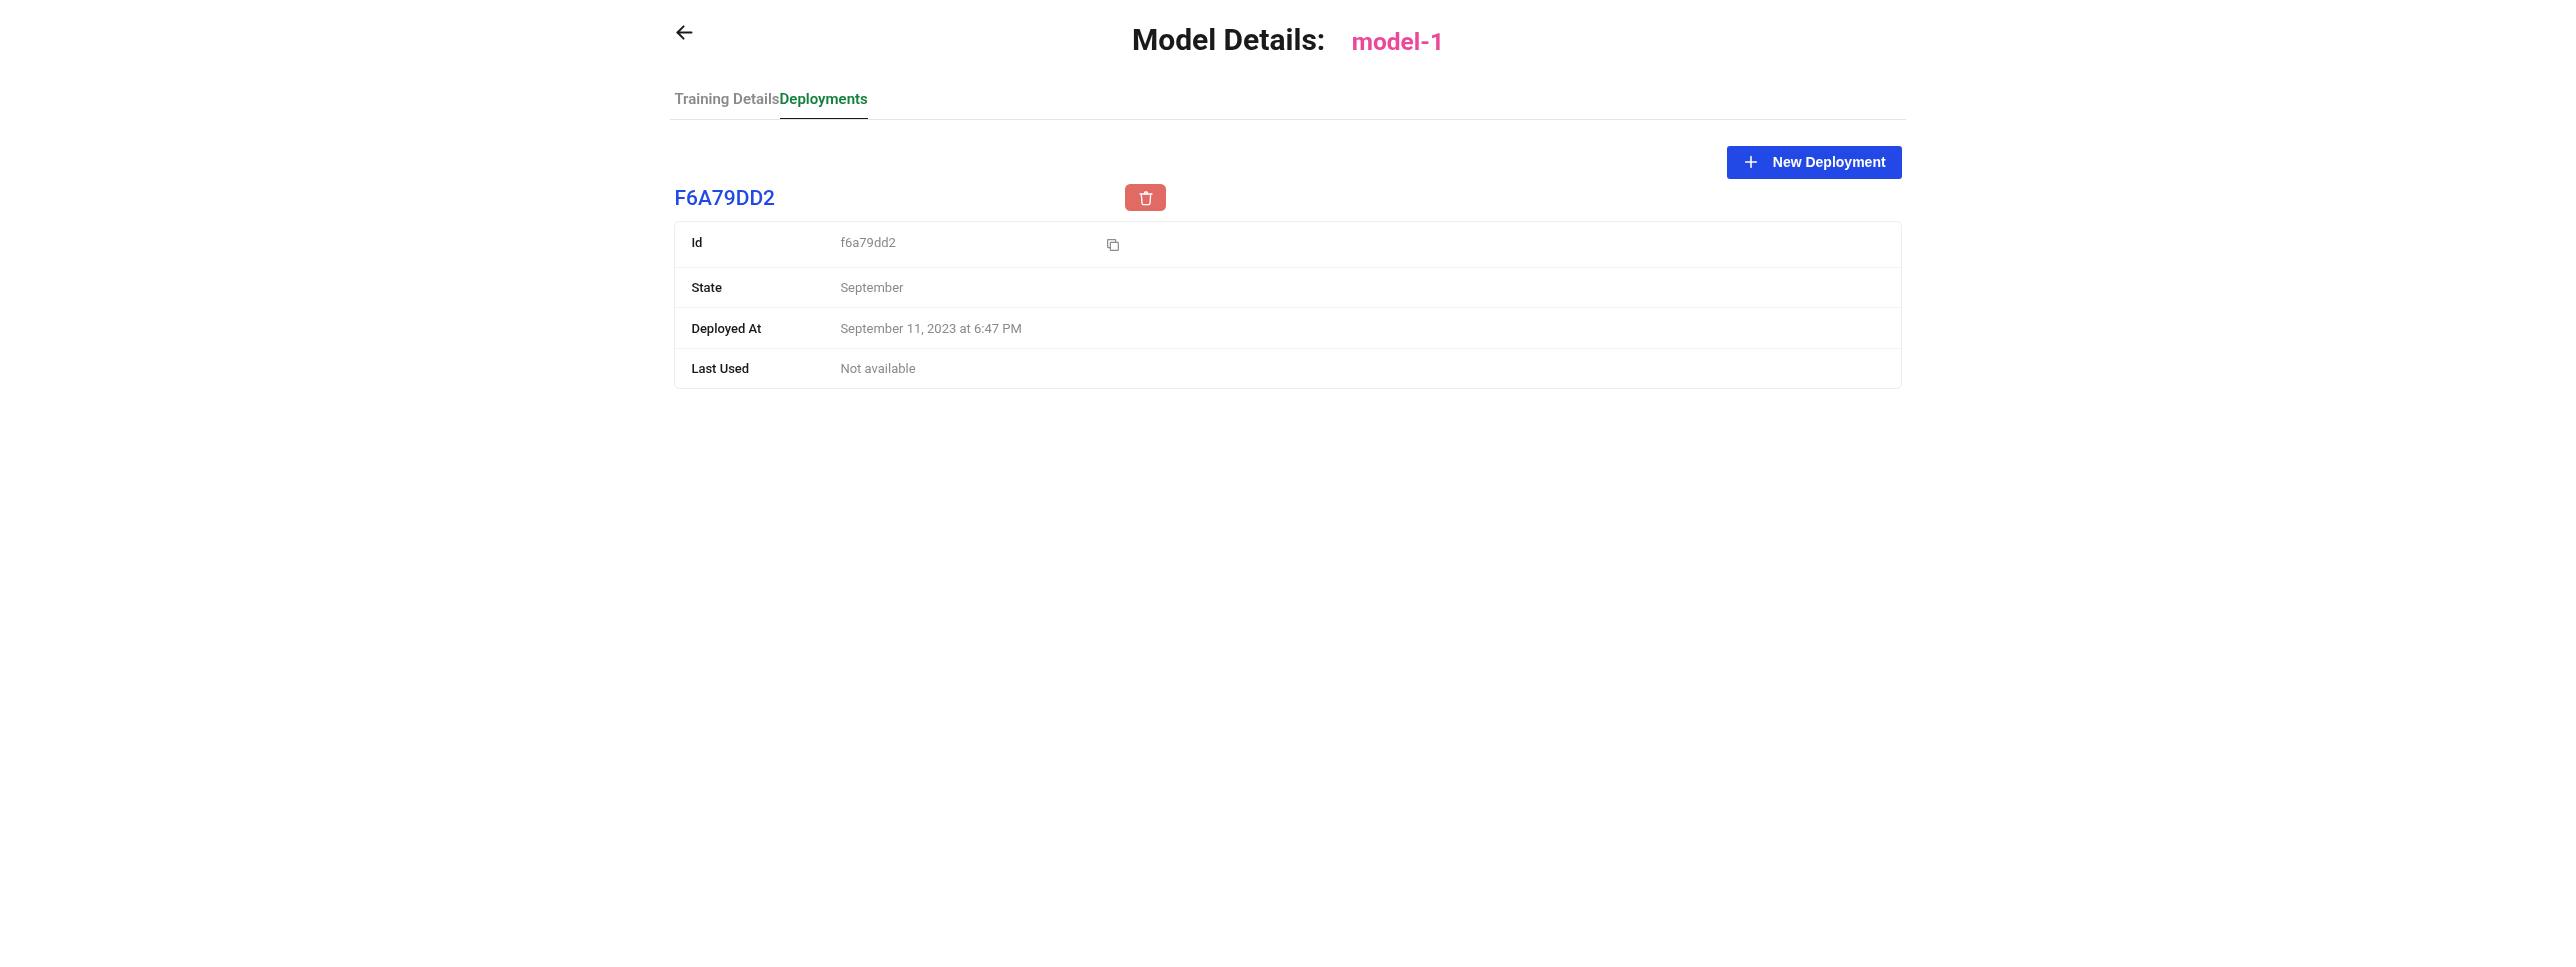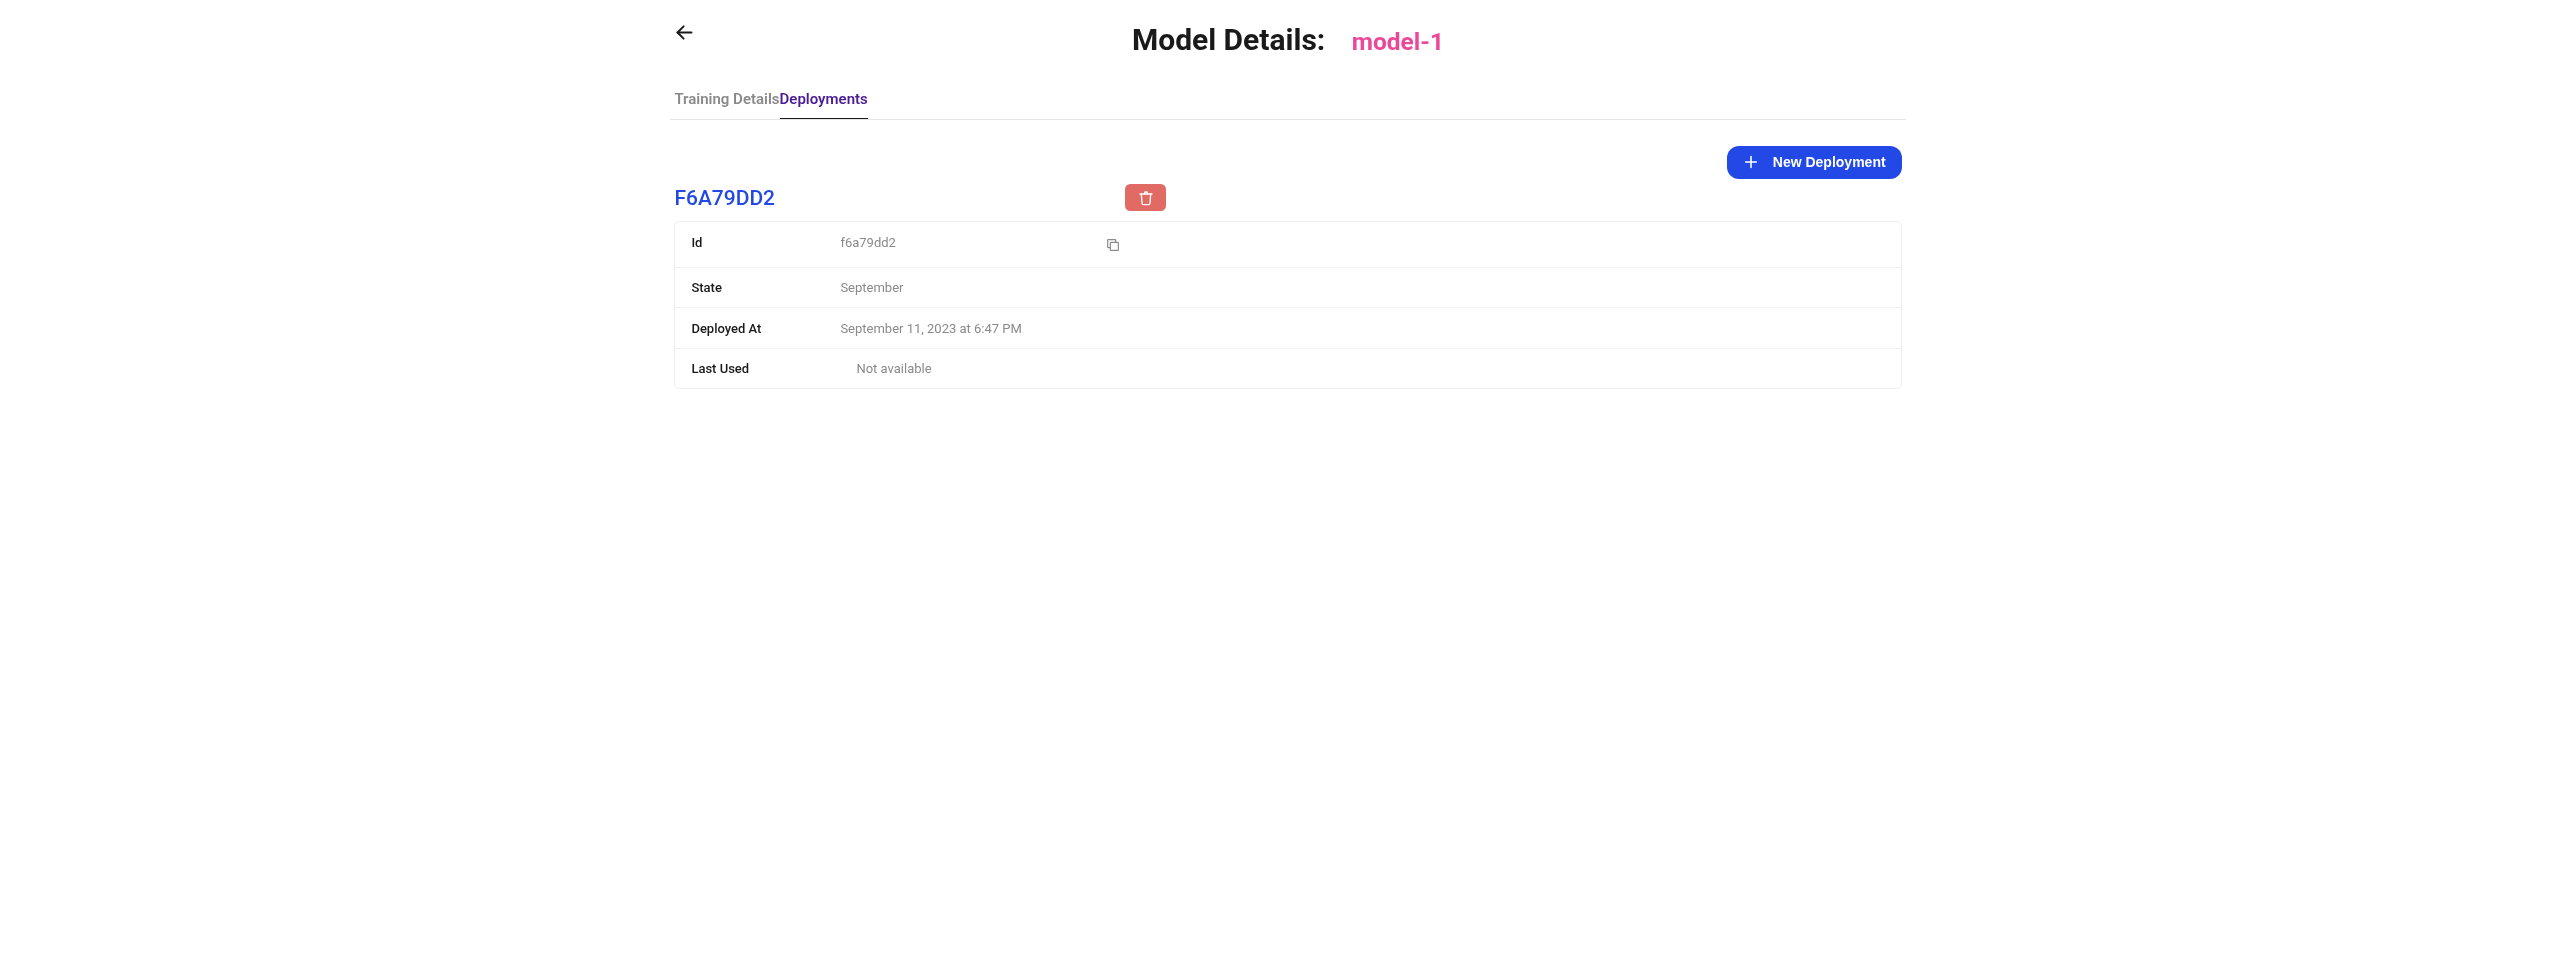--- a/index.html
+++ b/index.html
@@ -61,36 +61,36 @@
     .tab {
       padding: 7px 0 10.5px 0;
       font-size: 15px;
       font-weight: 600;
       color: #8a8a8a;
       cursor: pointer;
       border-bottom: 1.8px solid transparent;
       margin-bottom: -0.9px;
     }
     .tab.active {
-      color: #4c1d95;
+      color: #15803d;
       border-bottom-color: #1a1a1a;
     }
     .content-area {
       padding: 0 4.4px;
     }
     .toolbar {
       display: flex;
       justify-content: flex-end;
       margin-bottom: 5.3px;
     }
     .new-deployment-btn {
       background: #2249e6;
       color: #ffffff;
       border: none;
-      border-radius: 12px;
+      border-radius: 3px;
       padding: 8.8px 16px;
       font-size: 14px;
       font-weight: 600;
       cursor: pointer;
       display: inline-flex;
       align-items: center;
       gap: 14px;
     }
     .new-deployment-btn svg {
       width: 16px;
@@ -129,21 +129,20 @@
       overflow: hidden;
     }
     .details-row {
       display: flex;
       align-items: flex-start;
       padding: 12.3px 16px;
       border-bottom: 0.9px solid #f2f2f2;
     }
     .details-row:last-child {
       border-bottom: none;
-      gap: 16px;
     }
     .details-label {
       width: 149px;
       font-size: 13px;
       font-weight: 500;
       color: #1a1a1a;
     }
     .details-value {
       font-size: 13px;
       color: #8a8a8a;

